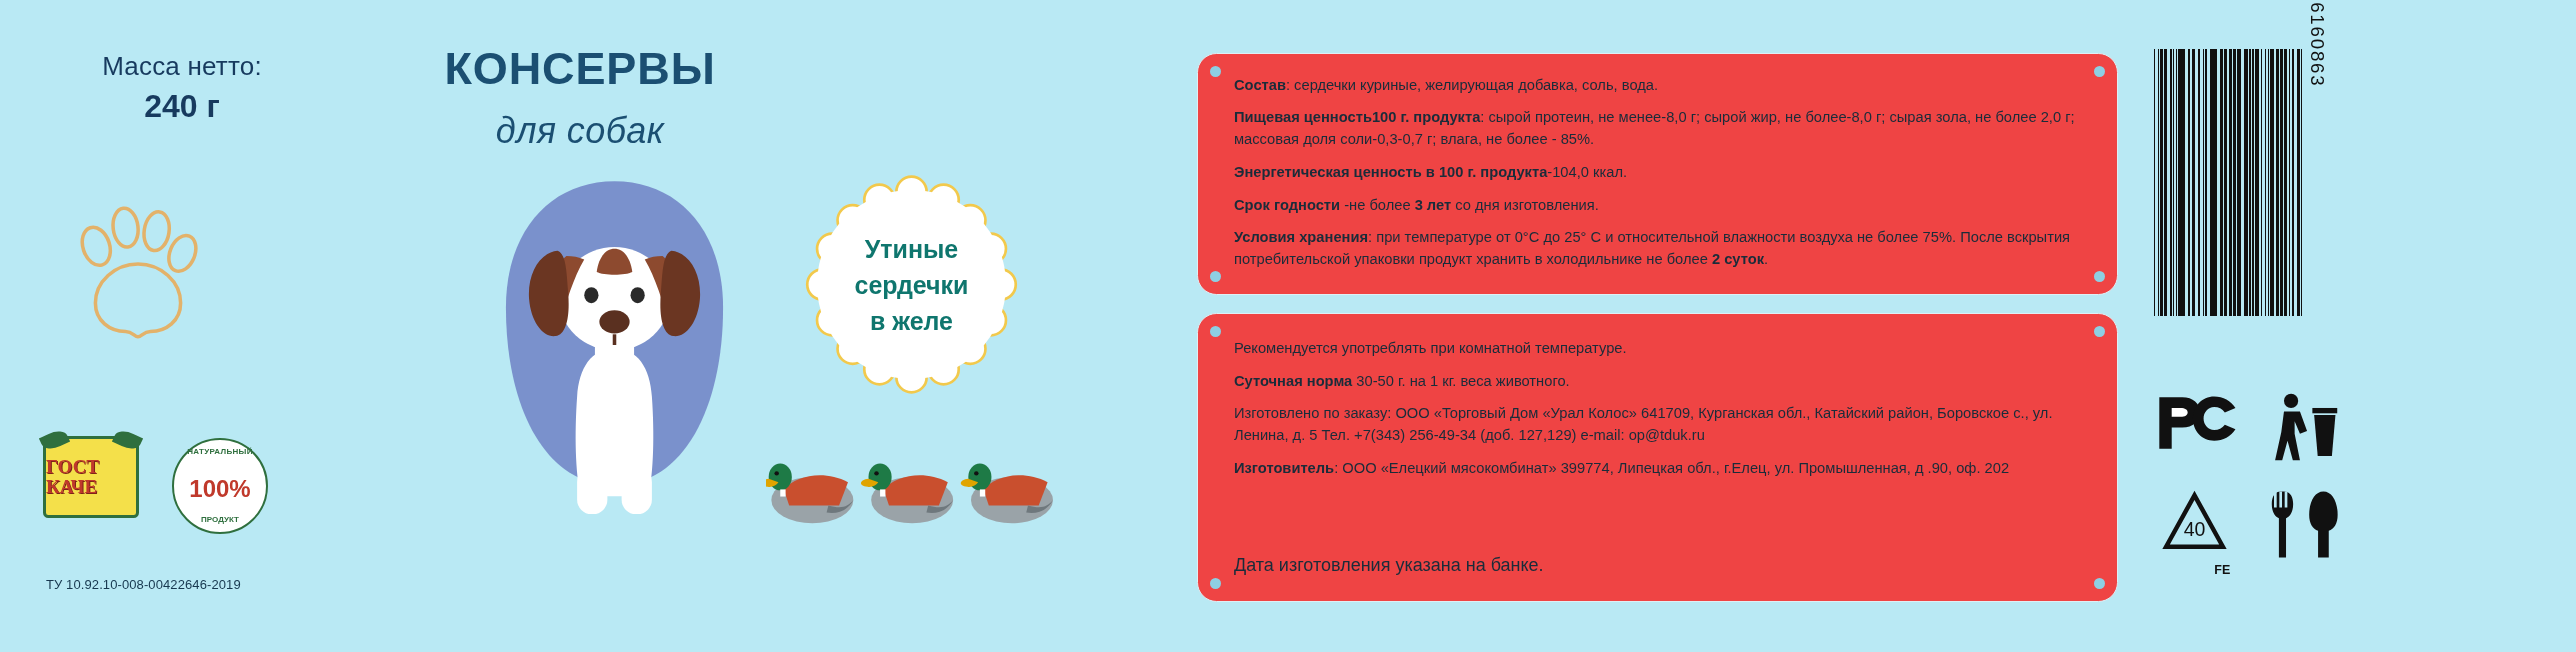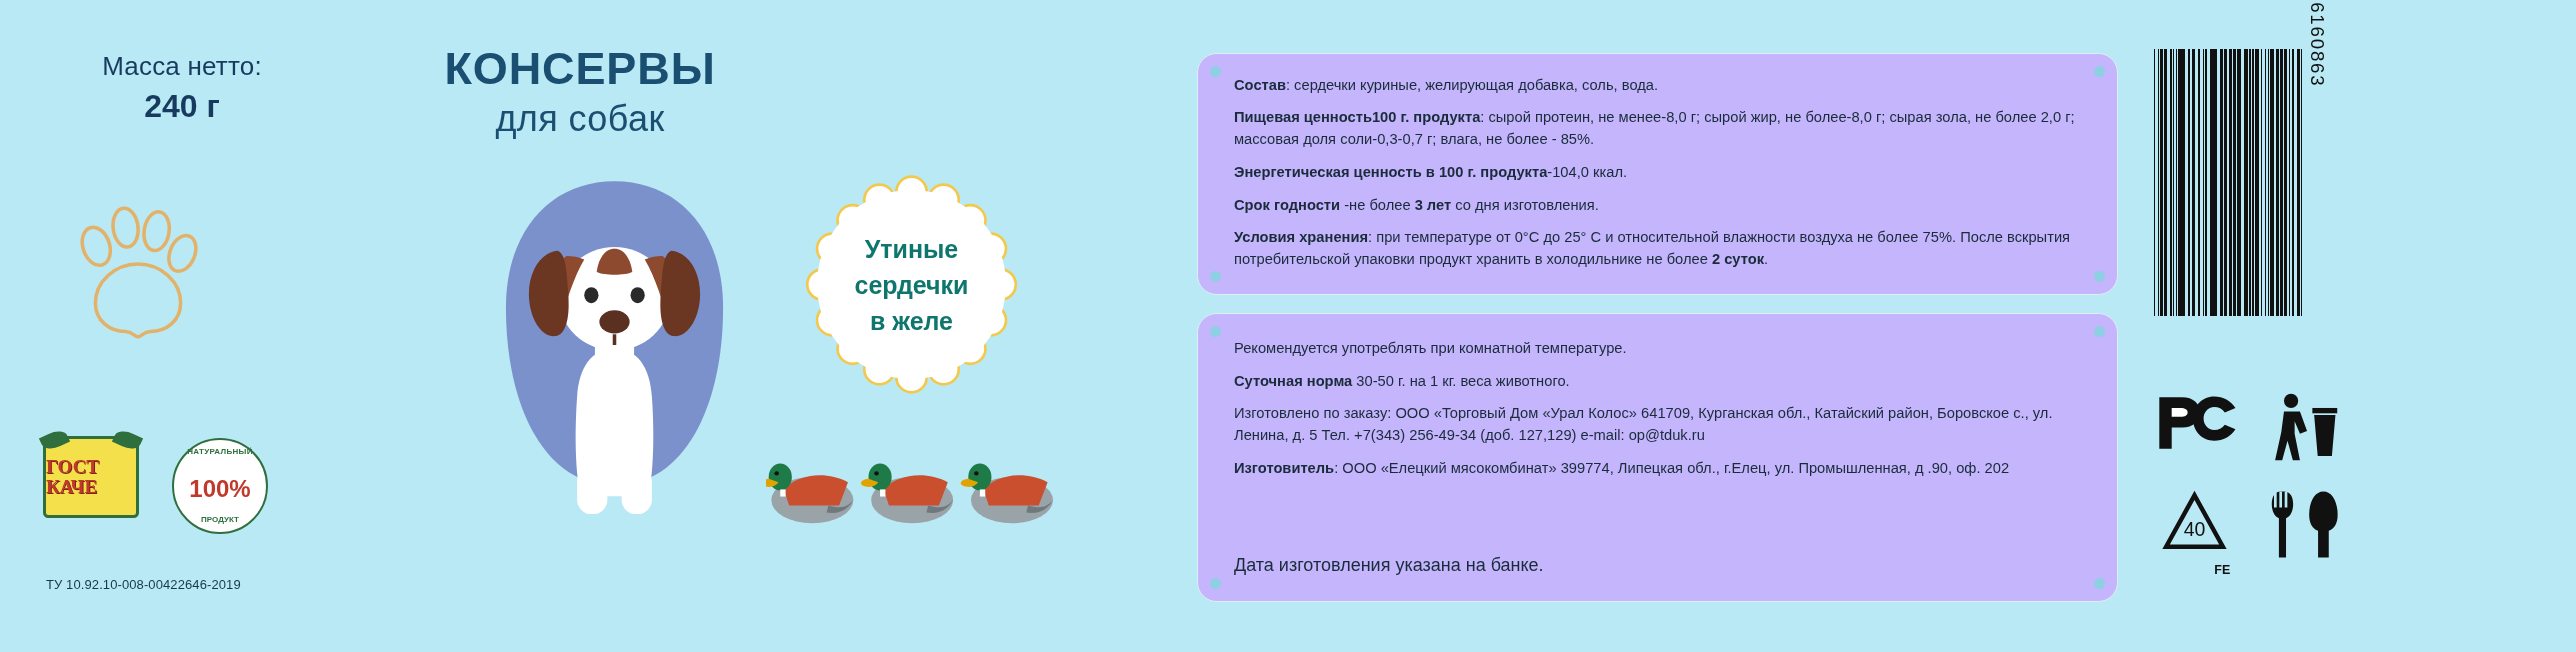--- a/index.html
+++ b/index.html
@@ -58,40 +58,40 @@
   }
   .tu-code{
     position:absolute;left:46px;top:577px;font-size:13px;color:#17384f;letter-spacing:0.1px;
   }
 
   
   .title{
     position:absolute;left:402px;top:43px;width:356px;text-align:center;color:#1b4f72;
   }
   .title .l1{font-size:45px;font-weight:700;letter-spacing:0.9px;line-height:52px;}
-  .title .l2{font-size:36px;font-weight:400;letter-spacing:0.4px;line-height:46px;margin-top:1px;}
+  .title .l2{font-size:36px;font-weight:400;letter-spacing:0.4px;line-height:46px;margin-top:13px;font-style:italic;}
 
   .dog-wrap{position:absolute;left:481px;top:174px;width:267px;height:374px;}
 
   
   .rosette{
     position:absolute;left:801px;top:174px;width:221px;height:221px;
   }
   .rosette .inner{
     position:absolute;inset:16px;border-radius:50%;background:#fff;
     display:flex;align-items:center;justify-content:center;text-align:center;
   }
   .rosette .inner span{
     color:#0f766e;font-size:25px;font-weight:700;line-height:36px;
   }
   .ducks{position:absolute;left:766px;top:418px;width:303px;height:125px;}
 
   
   .panel{
-    position:absolute;background:#c4b5fd;border-radius:19.6px;border:1.8px solid #dfeff5;
+    position:absolute;background:#ef4444;border-radius:19.6px;border:1.8px solid #dfeff5;
     box-sizing:border-box;
   }
   .panel.p1{left:1197px;top:53px;width:921px;height:242px;}
   .panel.p2{left:1197px;top:313px;width:921px;height:289px;}
 
   .dot{position:absolute;width:11.6px;height:11.6px;border-radius:50%;background:#8ecfe3;}
   .p1 .dot.tl{left:11.6px;top:11.6px;} .p1 .dot.tr{right:11.6px;top:11.6px;}
   .p1 .dot.bl{left:11.6px;bottom:11.6px;} .p1 .dot.br{right:11.6px;bottom:11.6px;}
   .p2 .dot.tl{left:11.6px;top:11.6px;} .p2 .dot.tr{right:11.6px;top:11.6px;}
   .p2 .dot.bl{left:11.6px;bottom:11.6px;} .p2 .dot.br{right:11.6px;bottom:11.6px;}

